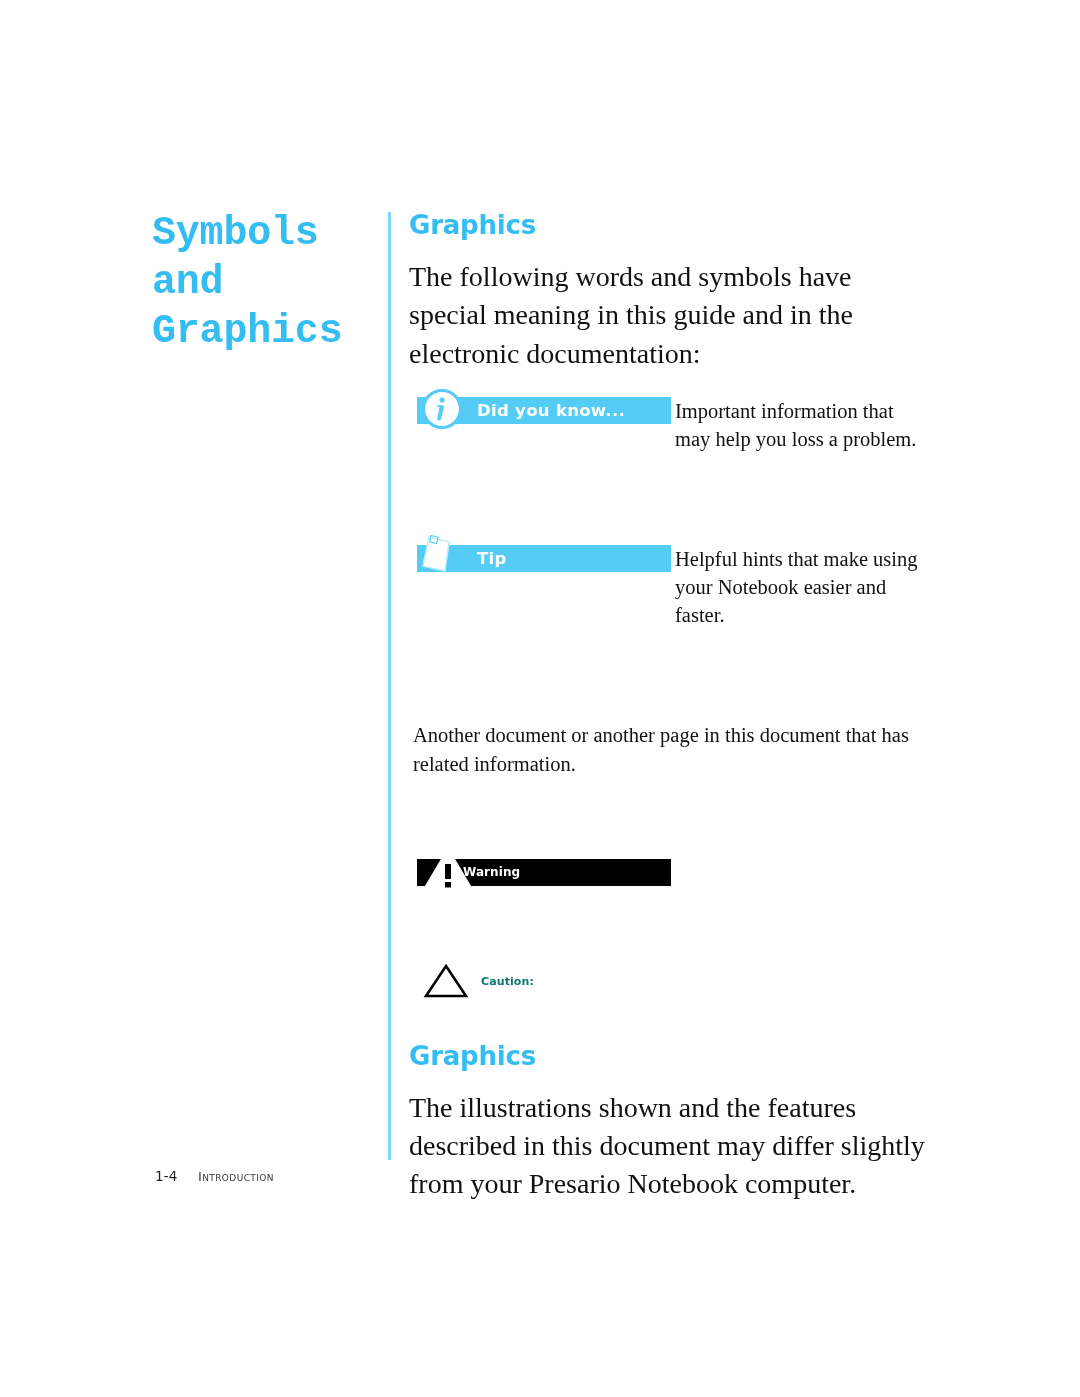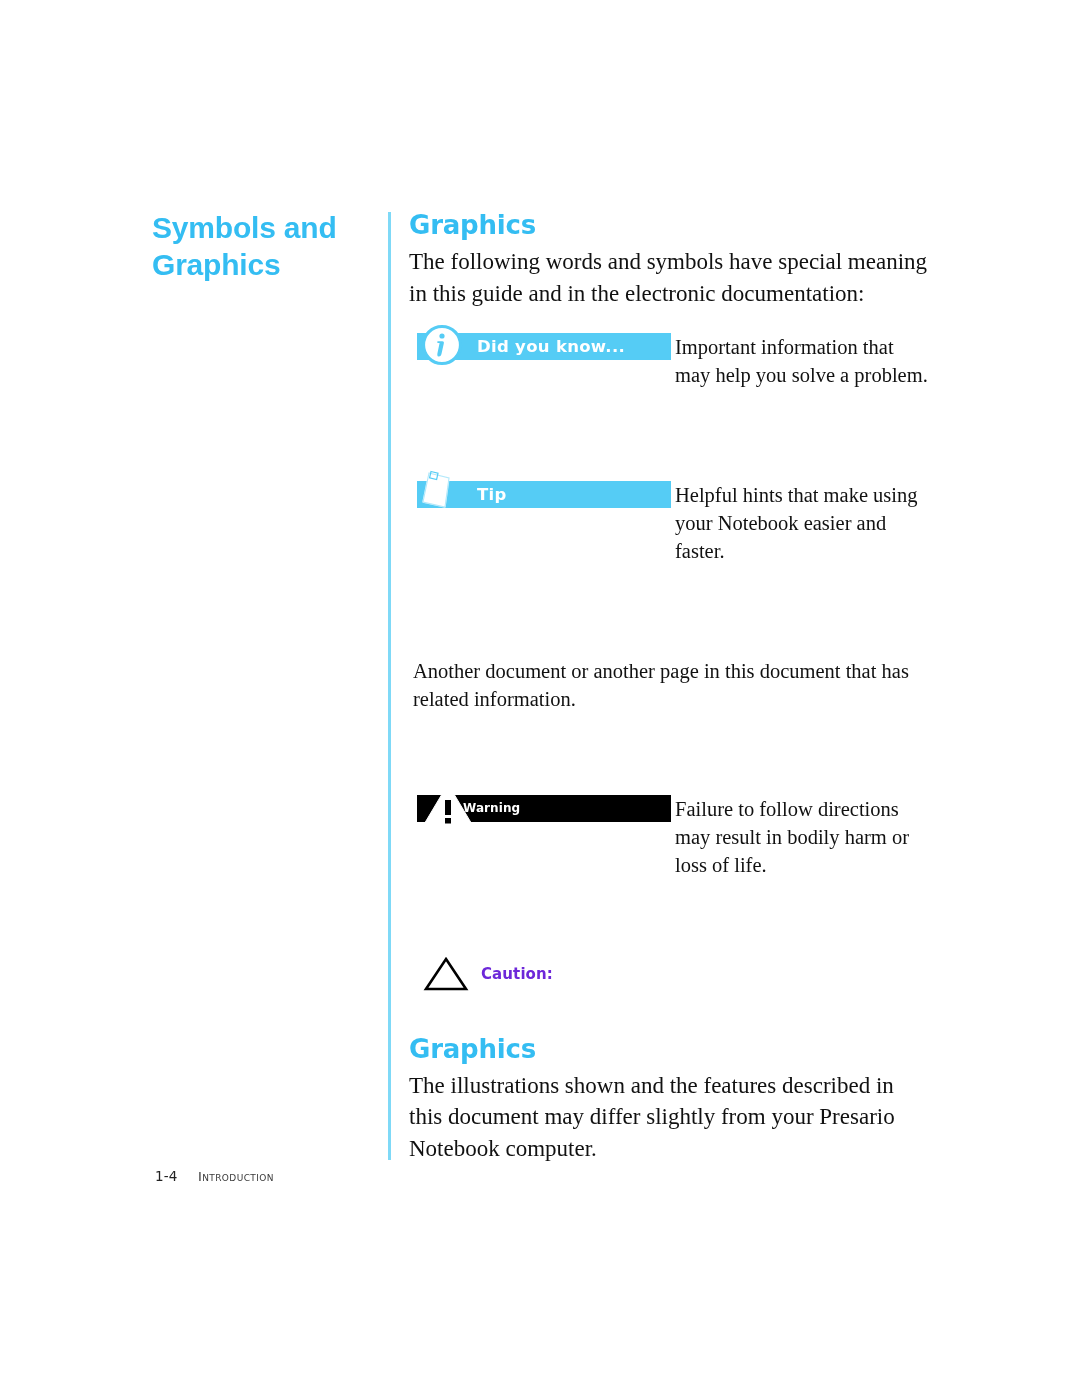--- a/index.html
+++ b/index.html
@@ -22,23 +22,23 @@
   }
 
   
   .left-col {
     position: absolute;
     left: 152px;
     top: 210px;
     width: 215px;
   }
   .chapter-title {
-    font-family: Liberation Sans, sans-serif;
+    font-family: Liberation Mono, monospace;
     font-weight: bold;
-    font-size: 30px;
+    font-size: 40px;
     line-height: 1.22;
     color: #34BDF2;
     letter-spacing: -0.2px;
   }
 
   
   .divider {
     position: absolute;
     left: 388px;
     top: 212px;
@@ -59,24 +59,24 @@
     font-family: "DejaVu Sans", "Liberation Sans", sans-serif;
     font-weight: bold;
     font-size: 26px;
     color: #34BDF2;
     margin: 0;
     letter-spacing: -0.2px;
   }
 
   p.body-text {
     font-family: "Liberation Serif", "DejaVu Serif", serif;
-    font-size: 23px;
+    font-size: 28px;
     line-height: 1.37;
     color: #111;
-    margin: 6px 0 0 0;
+    margin: 18px 0 0 0;
   }
 
   
   .symbol-table {
     margin-top: 22px;
   }
   .symbol-row {
     position: relative;
     display: flex;
     align-items: flex-start;
@@ -172,22 +172,22 @@
   .ico-caution {
     position: relative;
     margin-left: 14px;
     width: 46px;
     height: 36px;
     flex: 0 0 46px;
   }
   .caution-label {
     font-family: "DejaVu Sans", "Liberation Sans", sans-serif;
     font-weight: bold;
-    font-size: 15px;
-    color: #6d28d9;
+    font-size: 11px;
+    color: #0f766e;
     margin-left: 12px;
     letter-spacing: 0.1px;
     text-align: center;
   }
 
   
   .footer-left {
     position: absolute;
     left: 155px;
     top: 1168px;
@@ -244,21 +244,21 @@
             <span class="badge-icon ico-info">
               <svg width="42" height="42" viewBox="0 0 42 42">
                 <circle cx="21" cy="21" r="18.5" fill="#ffffff" stroke="#55CCF5" stroke-width="3.2"></circle>
                 <circle cx="21" cy="12" r="2.6" fill="#55CCF5"></circle>
                 <path d="M17.5 32.5 C20 32.5 20.2 31 20.8 28.5 L22.8 19.6 C23.2 18 22.6 17.2 21.2 17.2 L16.4 17.2 L16.4 19.1 L18.6 19.1 L16.6 28.6 C16.1 31 16.2 32.5 17.5 32.5 Z" fill="#55CCF5"></path>
               </svg>
             </span>
             <span class="badge-label">Did you know...</span>
           </div>
         </div>
-        <div class="desc-cell">Important information that may help you solve a problem.</div>
+        <div class="desc-cell">Important information that may help you loss a problem.</div>
       </div>
 
       <div class="symbol-row" style="margin-top:92px;">
         <div class="badge-cell">
           <div class="badge-bar">
             <div class="bar-fill"></div>
             <span class="badge-icon ico-tip">
               <svg width="58" height="44" viewBox="0 0 58 44">
                 <path d="M14 4 L34 9 L30 38 L8 33 Z" fill="#ffffff" stroke="#ffffff" stroke-width="1.4" stroke-linejoin="round"></path>
                 <path d="M13.5 3.5 C11 2.5 8.5 4 8.2 7 C8 9.6 9.6 11.2 11.6 11 L16.6 10.2 Z" fill="#ffffff" stroke="#ffffff" stroke-width="1.2"></path>
@@ -283,21 +283,20 @@
             <span class="badge-icon ico-warning">
               <svg width="54" height="46" viewBox="0 0 54 46">
                 <path d="M27 2 L52 44 L2 44 Z" fill="#ffffff" stroke="#ffffff" stroke-width="1"></path>
                 <rect x="24" y="18" width="6" height="15" fill="#000000"></rect>
                 <rect x="24" y="36" width="6" height="5.5" fill="#000000"></rect>
               </svg>
             </span>
             <span class="badge-label">Warning</span>
           </div>
         </div>
-        <div class="desc-cell">Failure to follow directions may result in bodily harm or loss of life.</div>
       </div>
 
       <div class="symbol-row" style="margin-top:82px;">
         <div class="badge-cell">
           <div class="caution-row">
             <span class="ico-caution">
               <svg width="46" height="36" viewBox="0 0 46 36">
                 <path d="M23 3 L43 33 L3 33 Z" fill="none" stroke="#000000" stroke-width="2.6" stroke-linejoin="miter"></path>
               </svg>
             </span>

